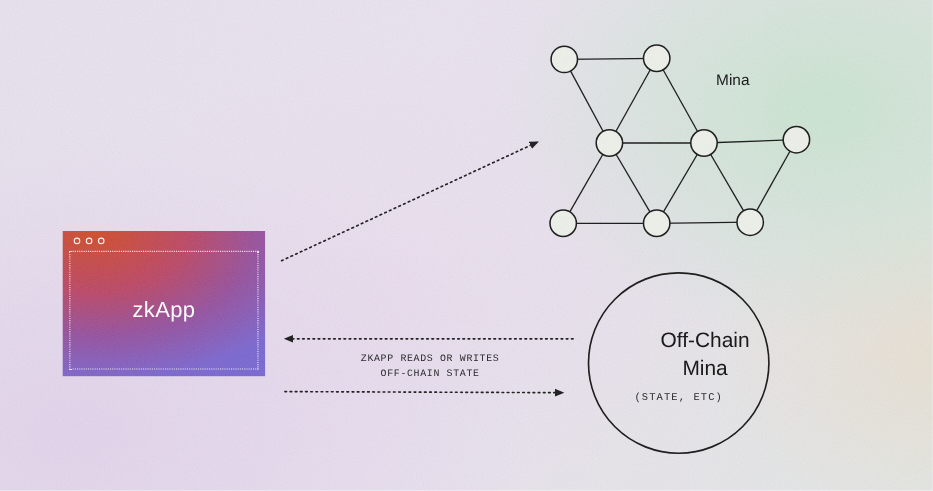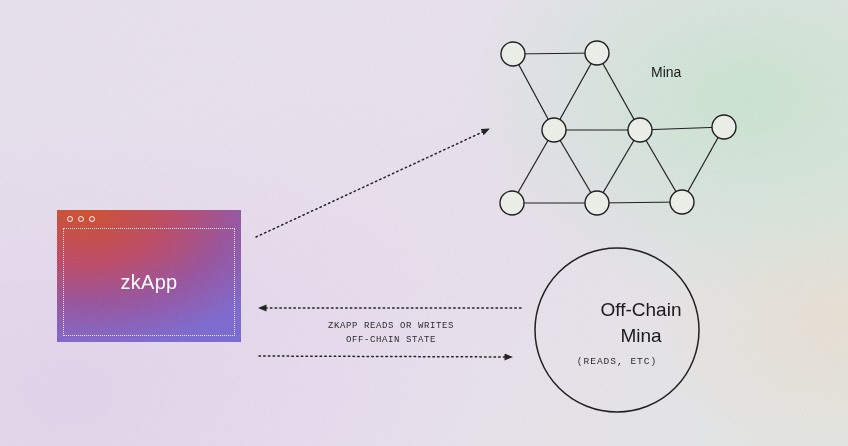--- a/index.html
+++ b/index.html
@@ -107,21 +107,21 @@
       <span class="zkapp-label">zkApp</span>
     </div>
   </div>
 
 
   <div class="label mina-label">Mina</div>
 
   <div class="offchain-text">
     <div class="offchain-title">Off-Chain</div>
     <div class="offchain-title">Mina</div>
-    <div class="offchain-subtitle">(READS, ETC)</div>
+    <div class="offchain-subtitle">(STATE, ETC)</div>
   </div>
 
   <div class="rw-note">
     <div>ZKAPP READS OR WRITES</div>
     <div>OFF-CHAIN STATE</div>
   </div>
 
   <svg class="noise" width="848" height="446" aria-hidden="true">
     <filter id="grain">
       <feTurbulence type="fractalNoise" baseFrequency="0.8" numOctaves="2" stitchTiles="stitch"></feTurbulence>

